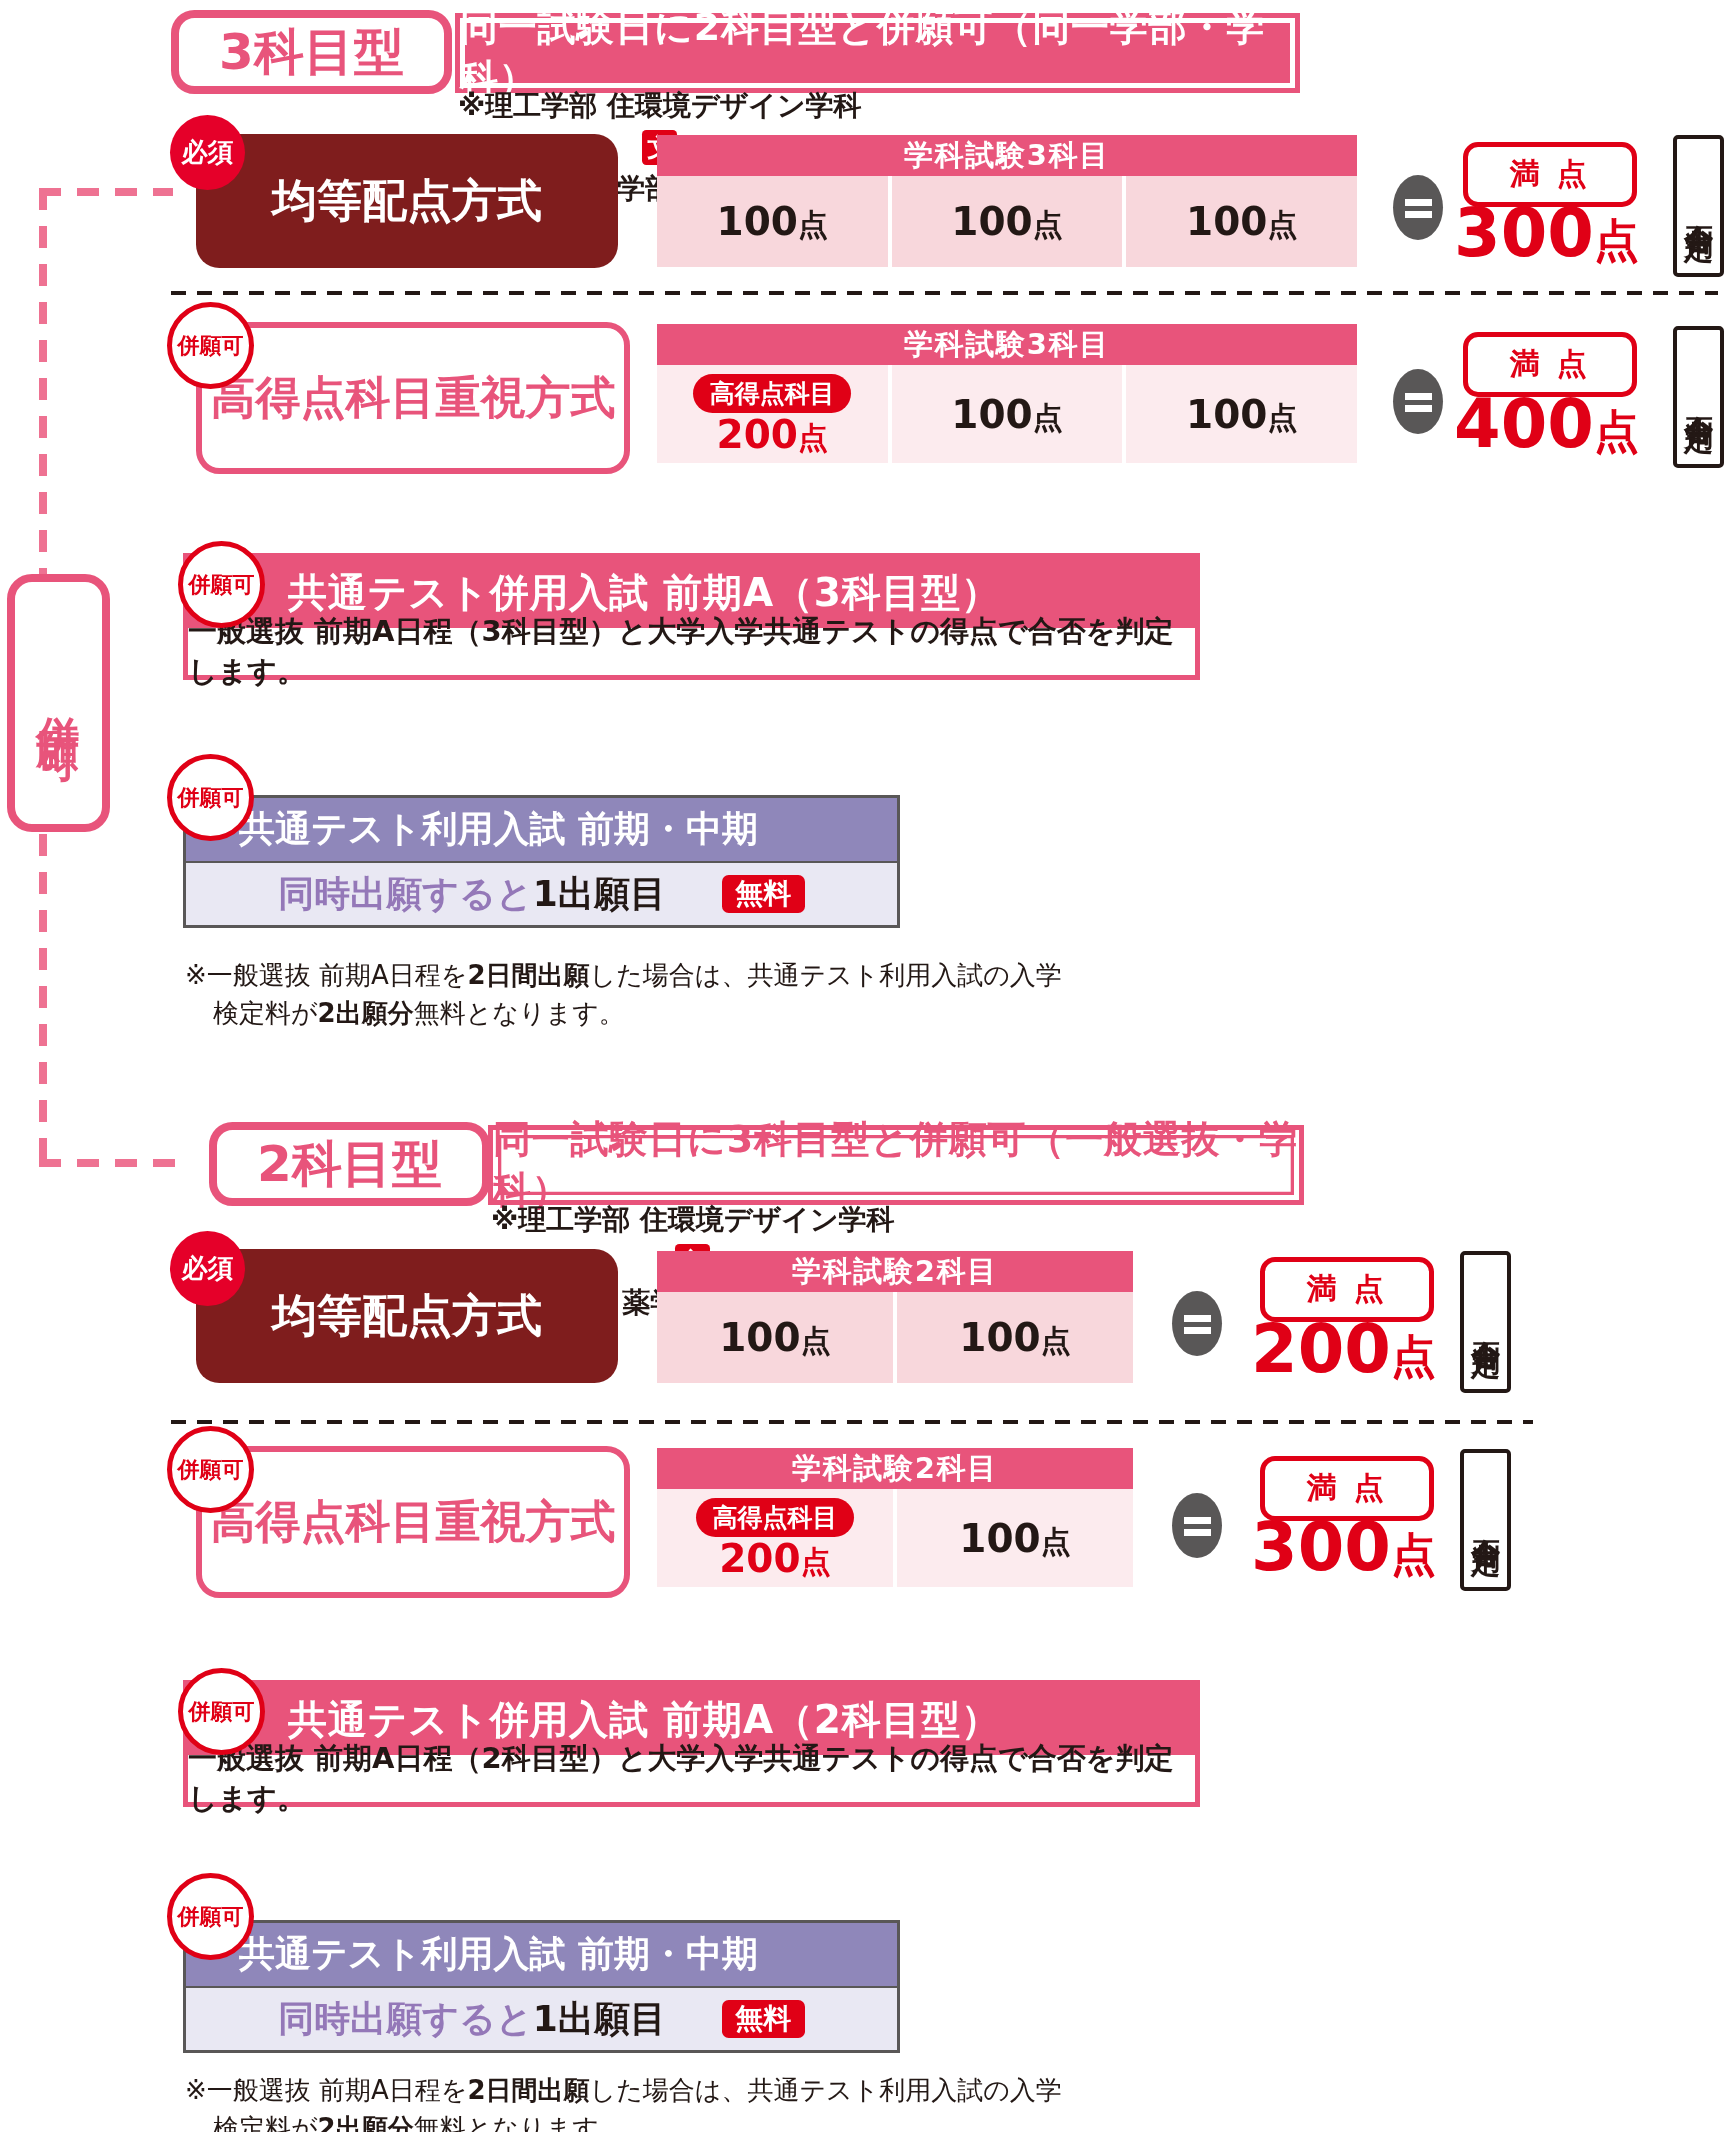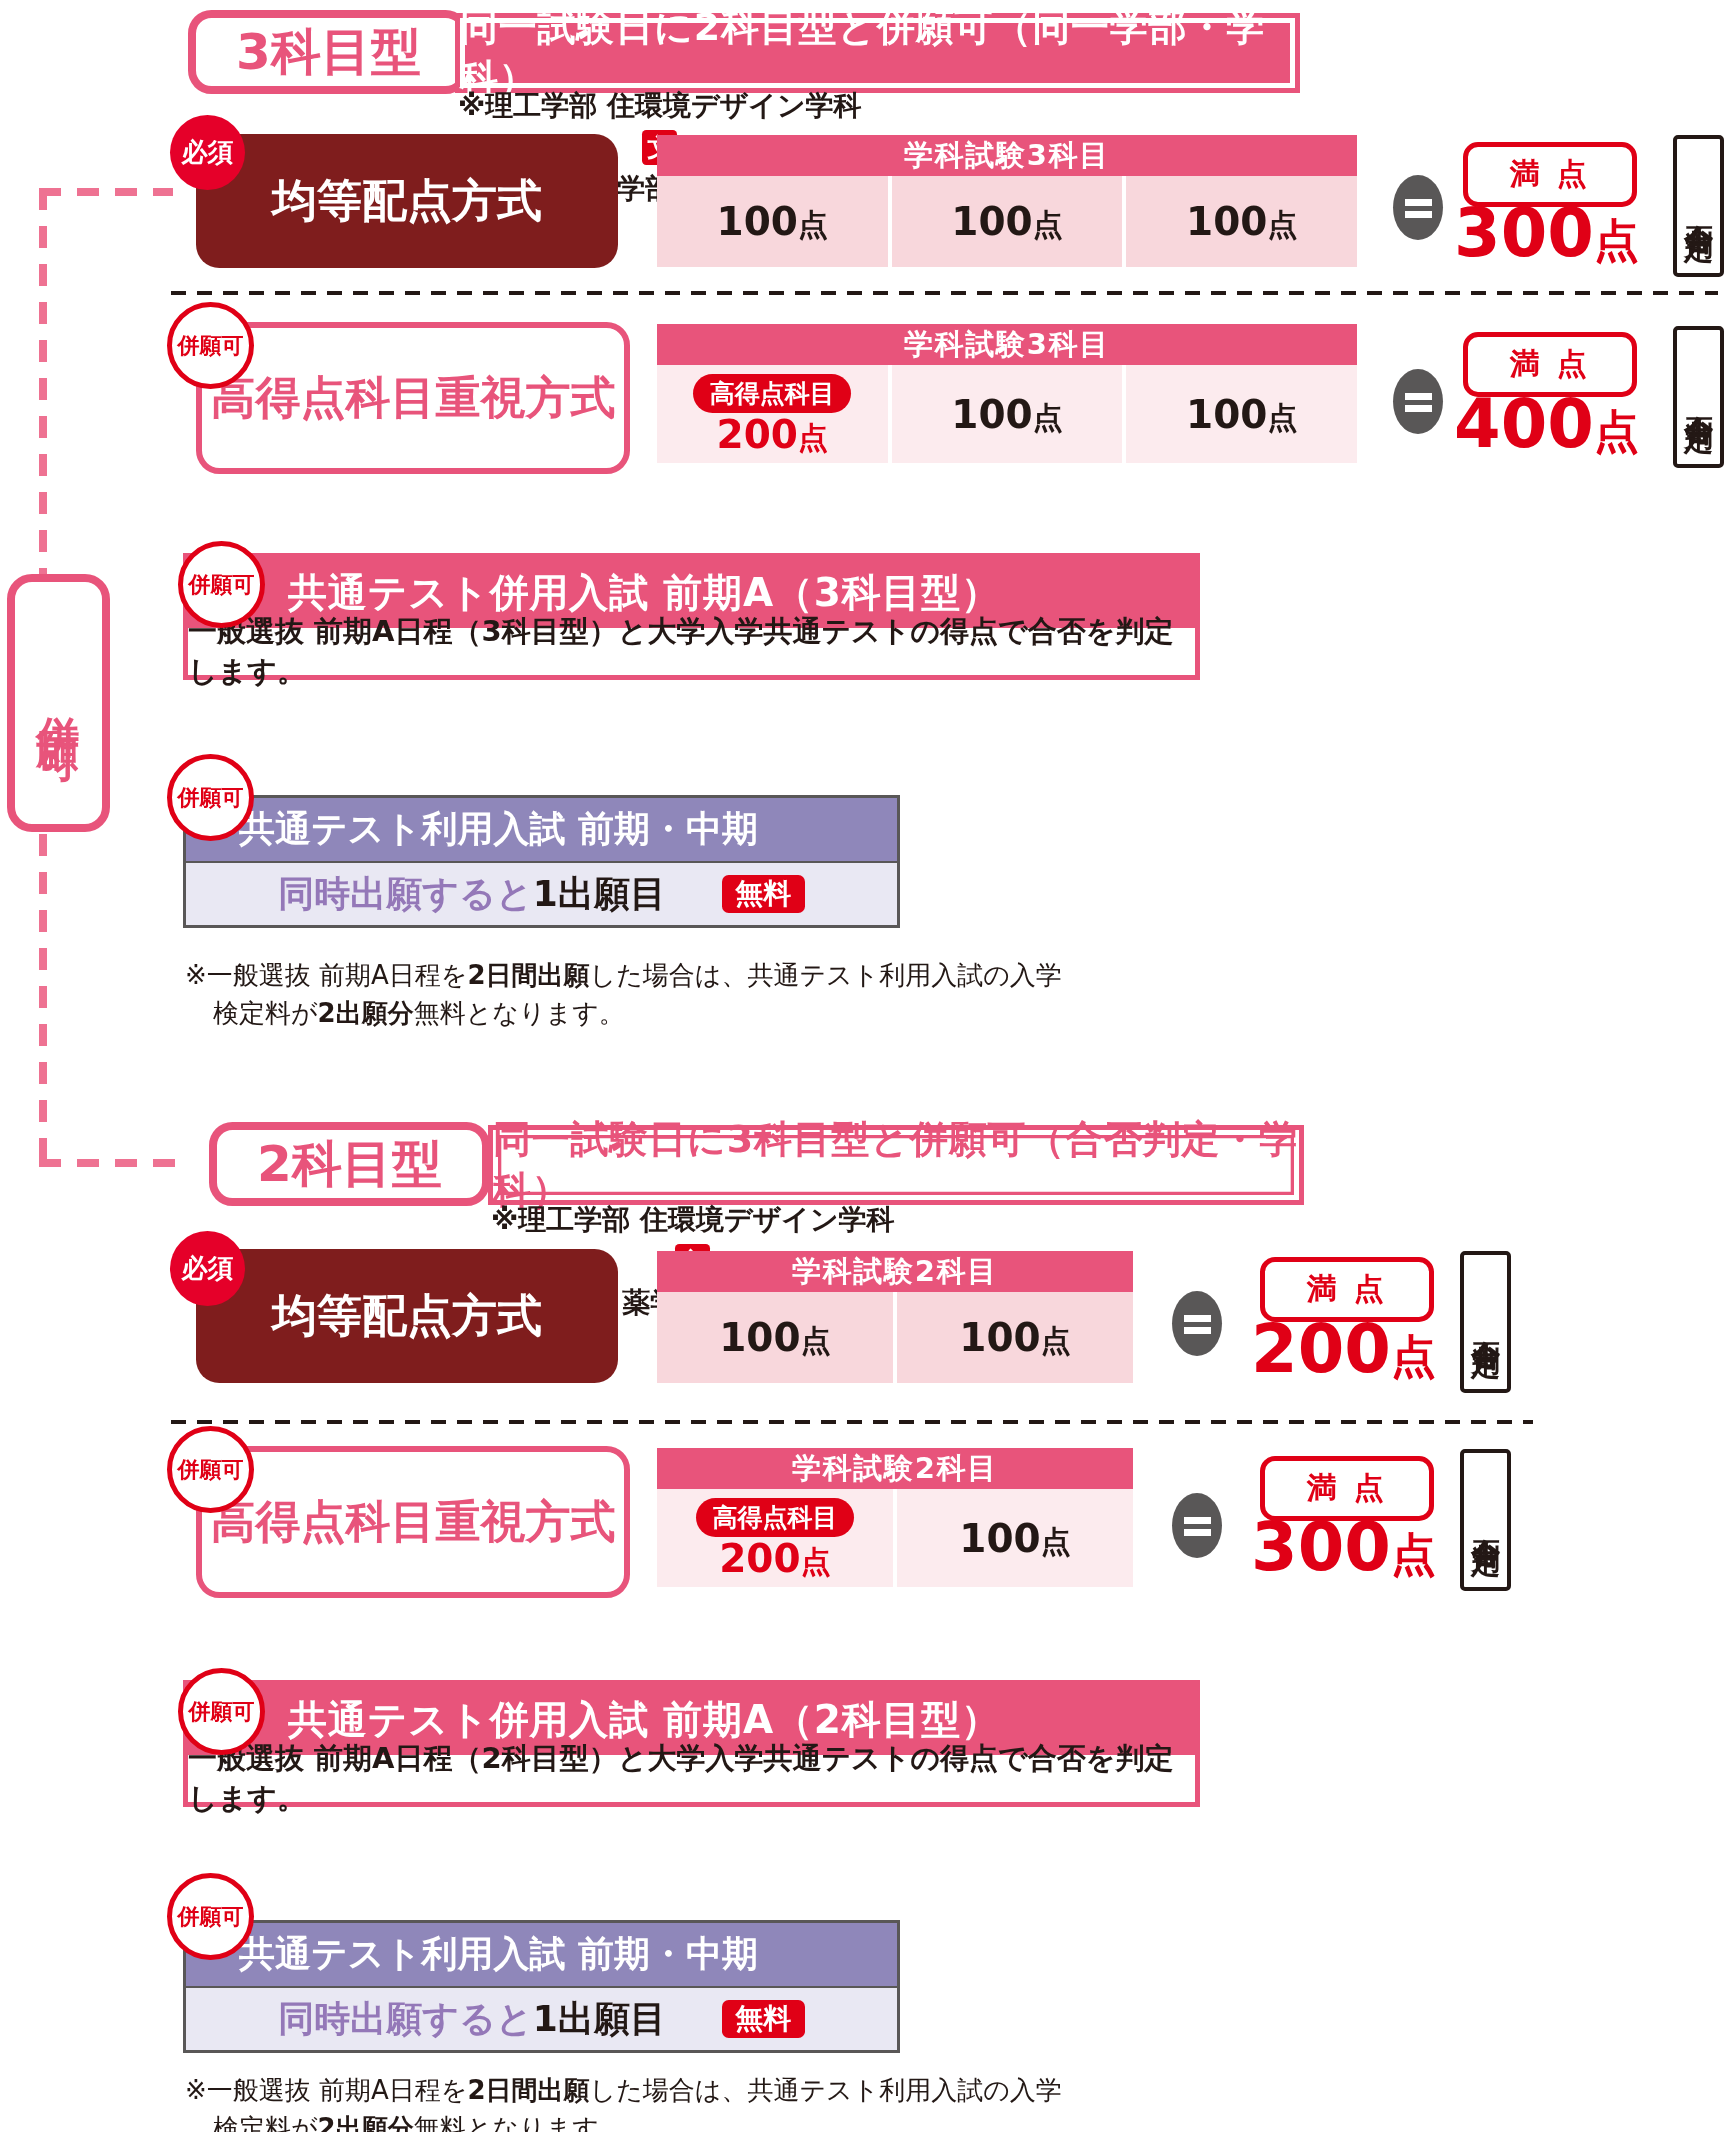--- a/index.html
+++ b/index.html
@@ -104,21 +104,21 @@
 
 <div class="canvas">
 
   <div class="abs hdash" style="left:39px;top:188px;width:134px;"></div>
   <div class="abs vdash" style="left:39px;top:188px;height:978px;"></div>
   <div class="abs hdash" style="left:39px;top:1159px;width:138px;"></div>
   <div class="abs side-badge" style="left:6.7px;top:574px;width:87px;height:242px;">
     <span class="side-badge-text">併願可</span>
   </div>
 
-  <div class="abs type-label" style="left:188px;top:10px;width:265px;height:68px;">
+  <div class="abs type-label" style="left:171px;top:10px;width:265px;height:68px;">
     <span>3科目型</span>
   </div>
   <div class="abs top-banner filled" style="left:455px;top:13.4px;width:835px;height:70px;">
     <span>同一試験日に2科目型と併願可（同一学部・学科）</span>
   </div>
   <div class="abs excl-note" style="left:458px;top:87px;">
     <span>※理工学部 住環境デザイン学科</span>
       <span class="bun-badge">文</span>
       <span>・薬学部は除く</span>
   </div>
@@ -206,21 +206,21 @@
 
   <div class="abs footnote" style="left:185px;top:957px;">
     <div class="fn-line"><span>※一般選抜 前期A日程を</span><span class="b">2日間出願</span><span>した場合は、共通テスト利用入試の入学</span></div>
     <div class="fn-line fn-indent"><span>検定料が</span><span class="b">2出願分</span><span>無料となります。</span></div>
   </div>
 
   <div class="abs type-label" style="left:209px;top:1122px;width:265px;height:68px;">
     <span>2科目型</span>
   </div>
   <div class="abs top-banner outline" style="left:488px;top:1125px;width:806px;height:70px;">
-    <span>同一試験日に3科目型と併願可（合否判定・学科）</span>
+    <span>同一試験日に3科目型と併願可（一般選抜・学科）</span>
   </div>
   <div class="abs excl-note" style="left:491px;top:1201px;">
     <span>※理工学部 住環境デザイン学科</span>
       <span class="bun-badge">文</span>
       <span>・薬学部は除く</span>
   </div>
 
   <div class="abs badge-circle badge-required" style="left:170px;top:1231px;">
     <span>必須</span>
   </div>

